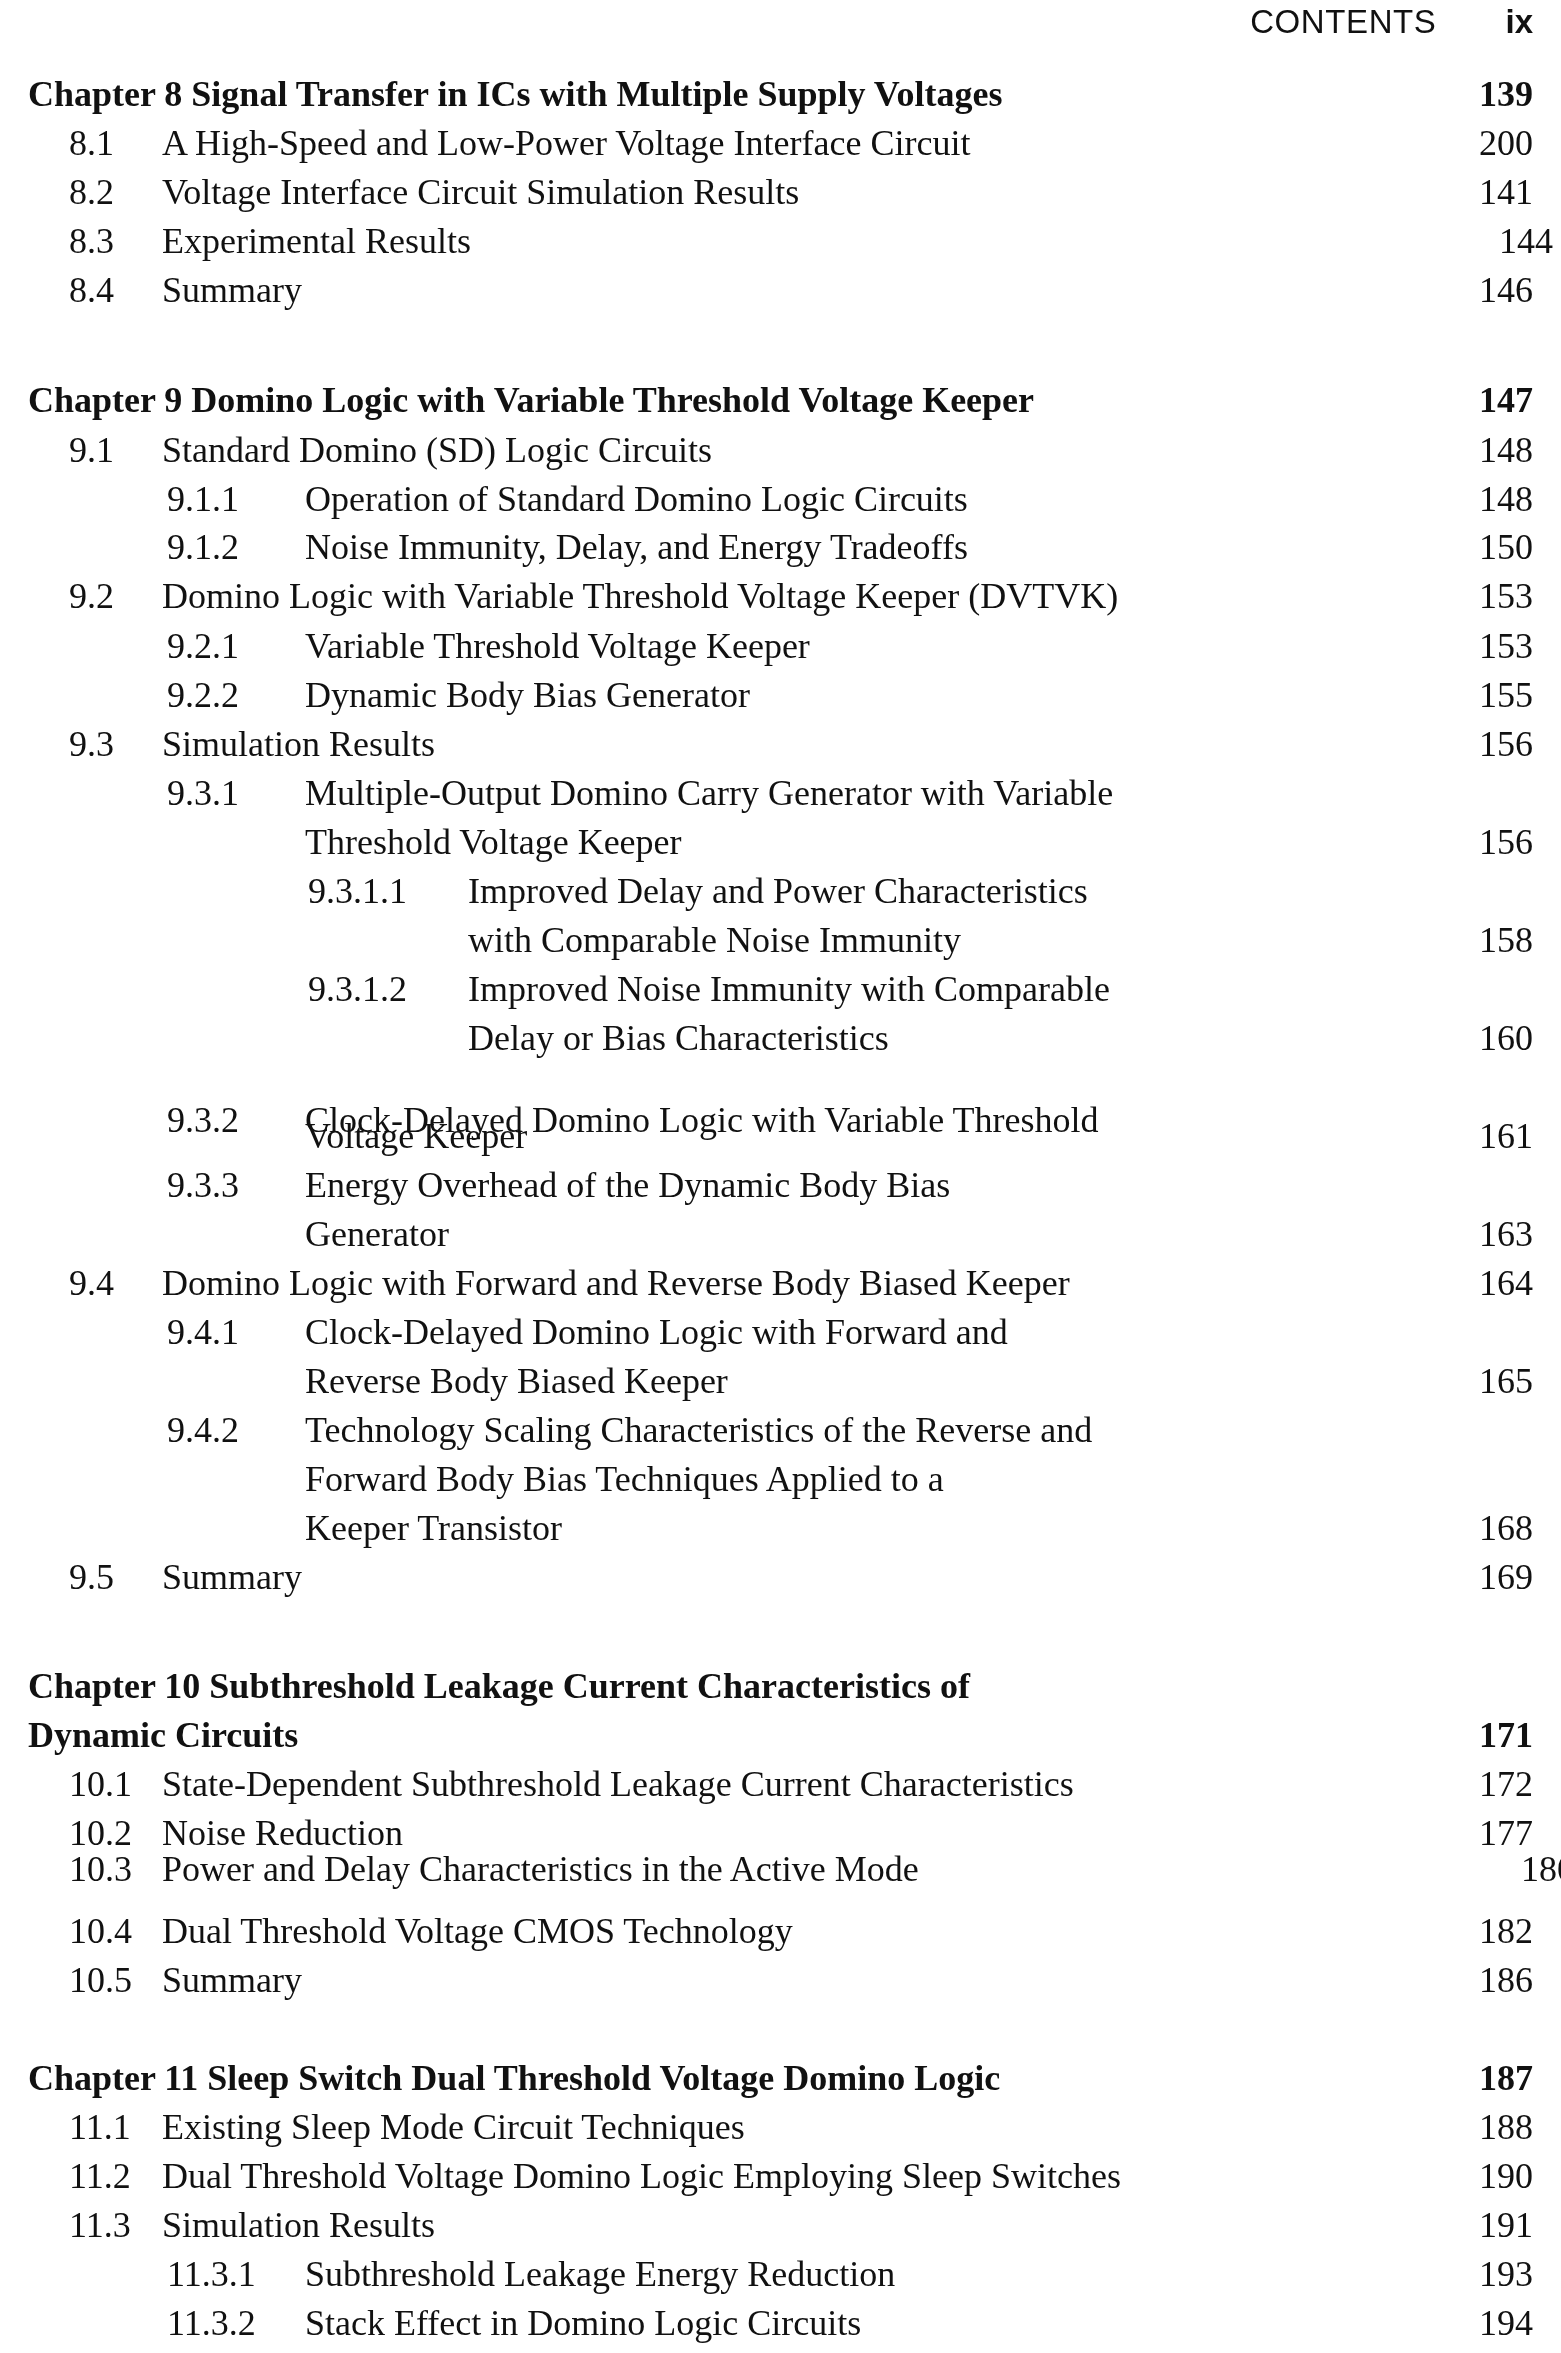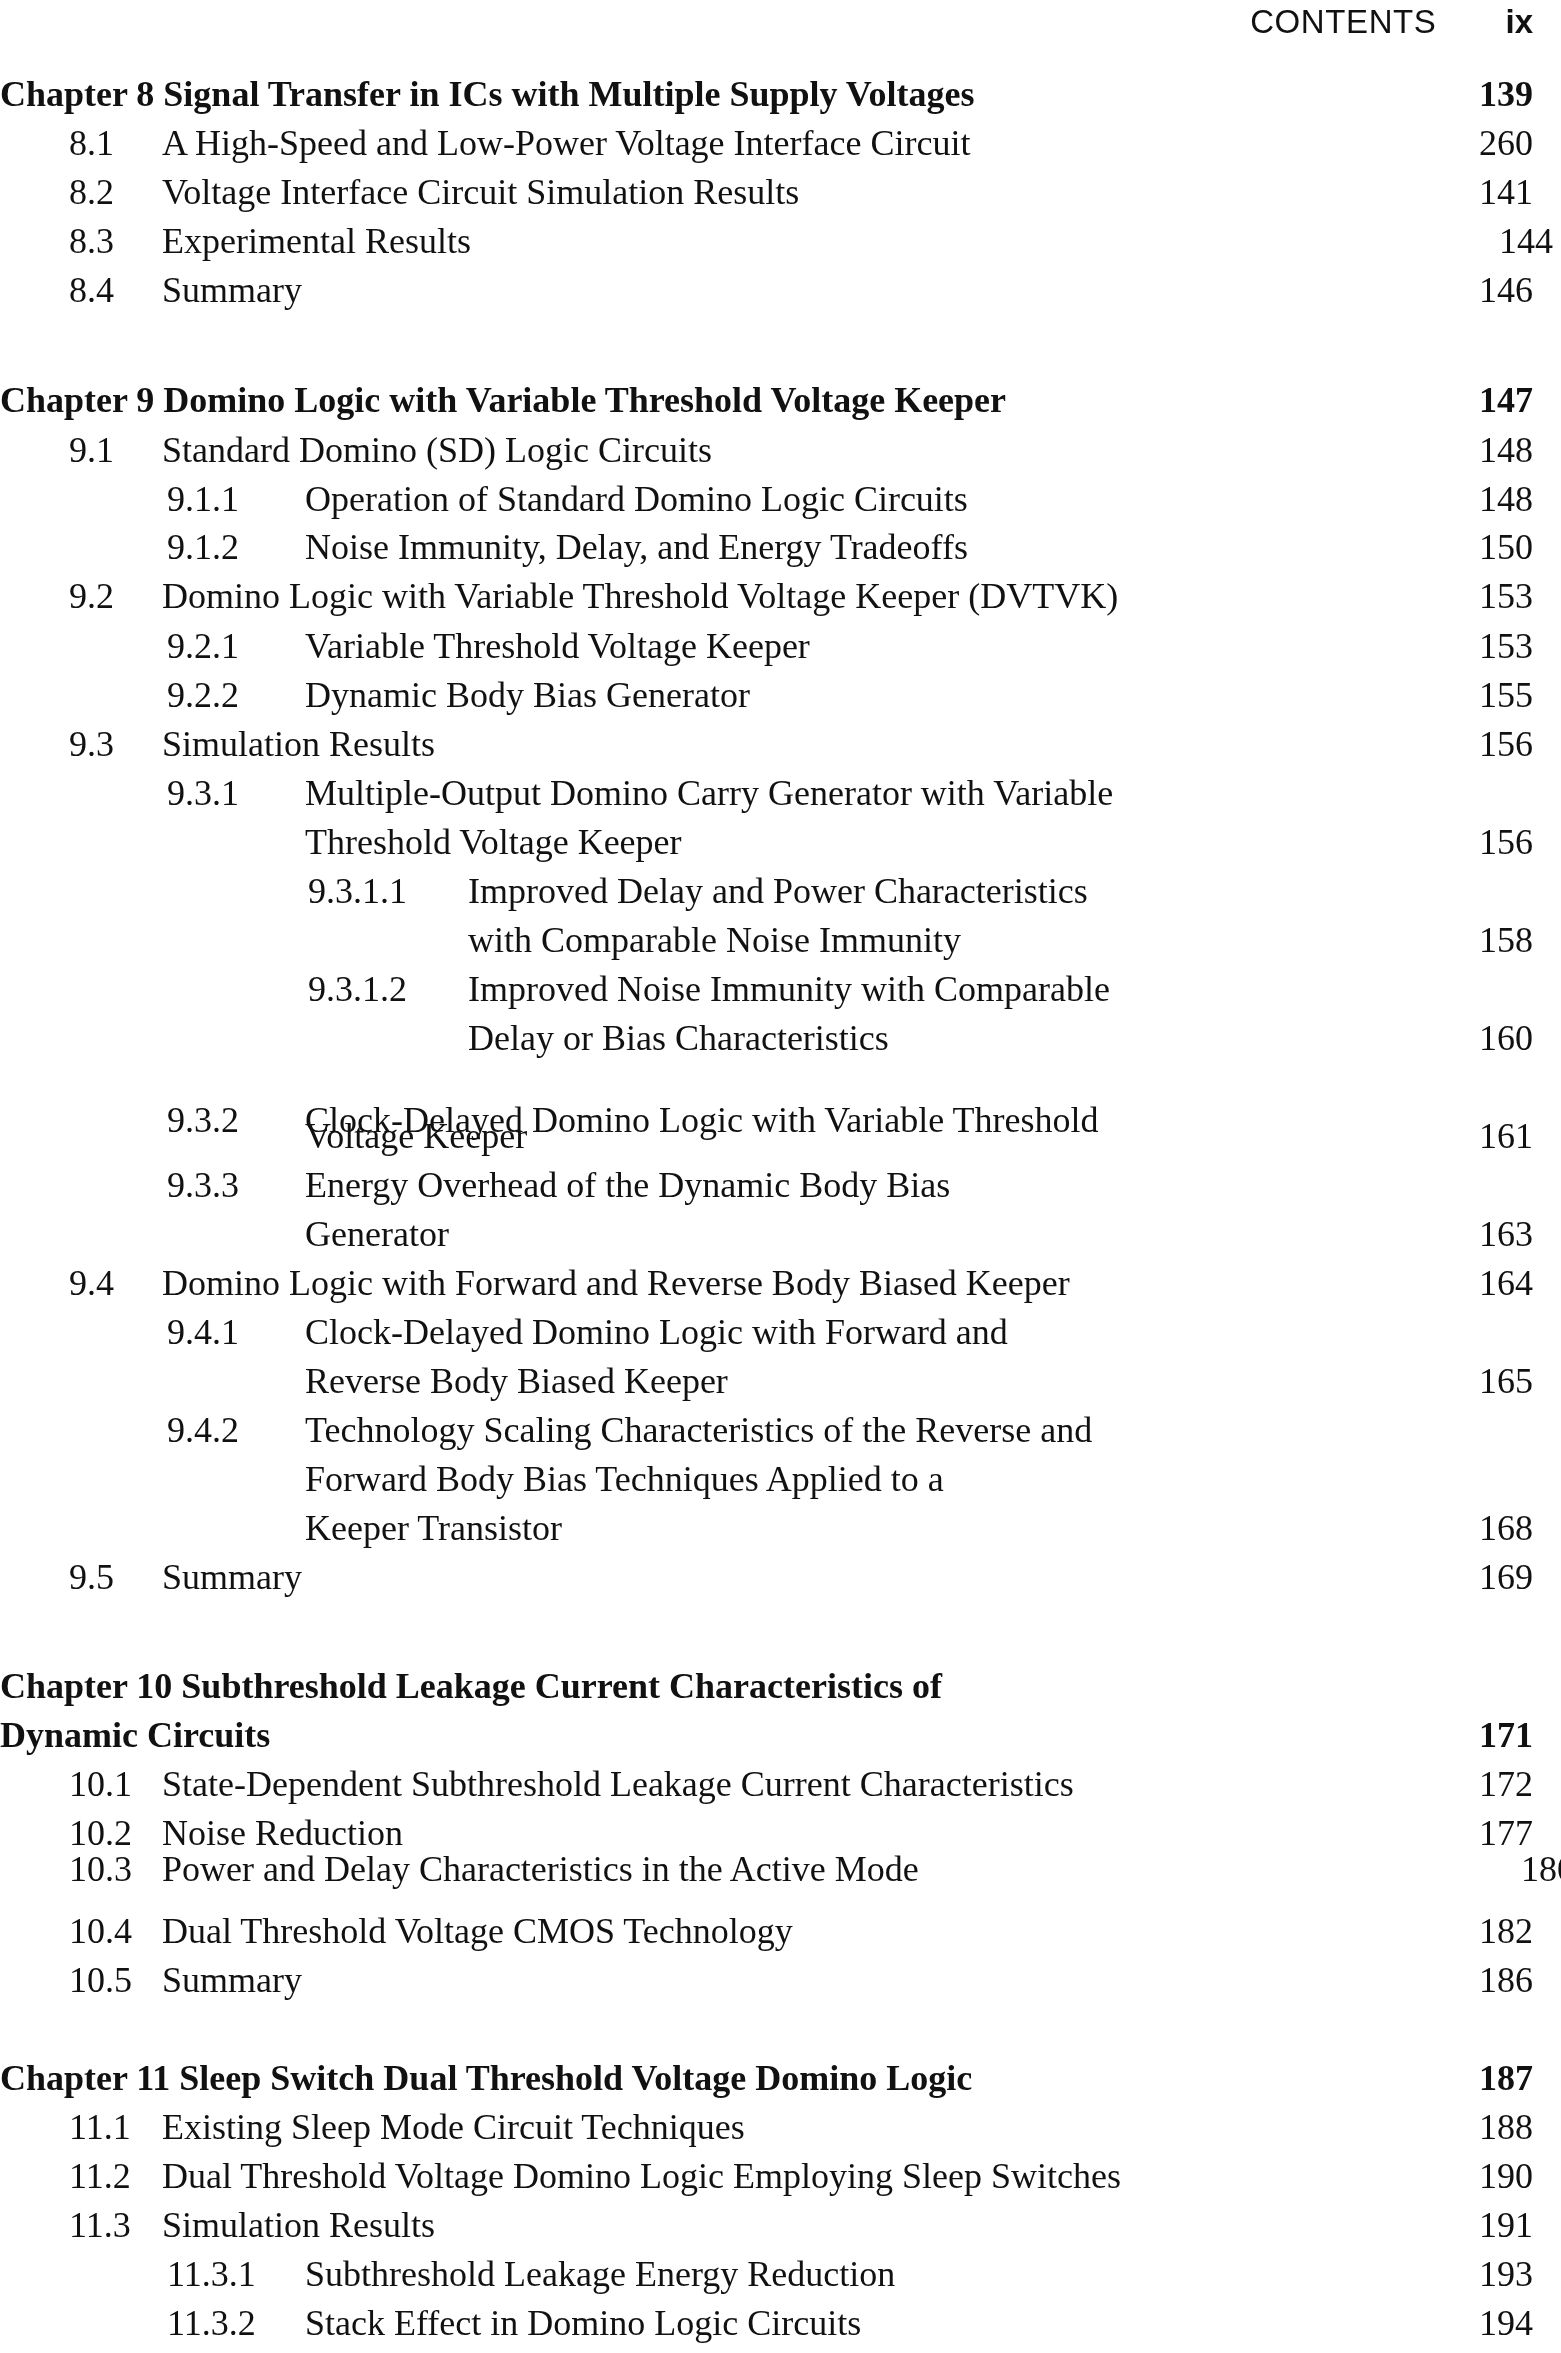--- a/index.html
+++ b/index.html
@@ -8,21 +8,21 @@
   .header { position: absolute; top: 0; right: 28px; height: 44px; display: flex; align-items: center;
             font-family: "Liberation Sans", "DejaVu Sans", sans-serif; font-size: 33px; }
   .header .running { margin-right: 69px; letter-spacing: 0.6px; }
   .header .folio { font-weight: bold; }
   #toc { position: absolute; left: 0; top: 0; width: 1561px; height: 2354px; }
   .line { position: absolute; left: 0; width: 1561px; height: 49px; font-size: 36px; line-height: 49px; white-space: nowrap; }
   .line .num { position: absolute; }
   .line .title { position: absolute; }
   .line .page { position: absolute; right: 28px; text-align: right; }
   .line.chapter { font-weight: bold; }
-  .line.chapter .title { left: 0; text-align: center; }
+  .line.chapter .title { left: 28px; text-align: center; }
   .lvl1 .num { left: 69px; }
   .lvl1 .title { left: 162px; }
   .lvl2 .num { left: 167px; }
   .lvl2 .title { left: 305px; }
   .lvl3 .num { left: 308px; }
   .lvl3 .title { left: 468px; }
   .cont-ch .title { left: 227px; }
   .cont2 .title { left: 305px; }
   .cont3 .title { left: 468px; }
 </style>
@@ -36,21 +36,21 @@
 
 <div id="toc">
     <div class="line chapter" style="top: 70px;">
       <span class="num"></span>
       <span class="title">Chapter 8 Signal Transfer in ICs with Multiple Supply Voltages</span>
       <span class="page">139</span>
     </div>
     <div class="line lvl1" style="top: 119px;">
       <span class="num">8.1</span>
       <span class="title">A High-Speed and Low-Power Voltage Interface Circuit</span>
-      <span class="page">260</span>
+      <span class="page">200</span>
     </div>
     <div class="line lvl1" style="top: 168px;">
       <span class="num">8.2</span>
       <span class="title">Voltage Interface Circuit Simulation Results</span>
       <span class="page">141</span>
     </div>
     <div class="line lvl1" style="top: 217px; padding-left: 20px;">
       <span class="num">8.3</span>
       <span class="title">Experimental Results</span>
       <span class="page">144</span>

